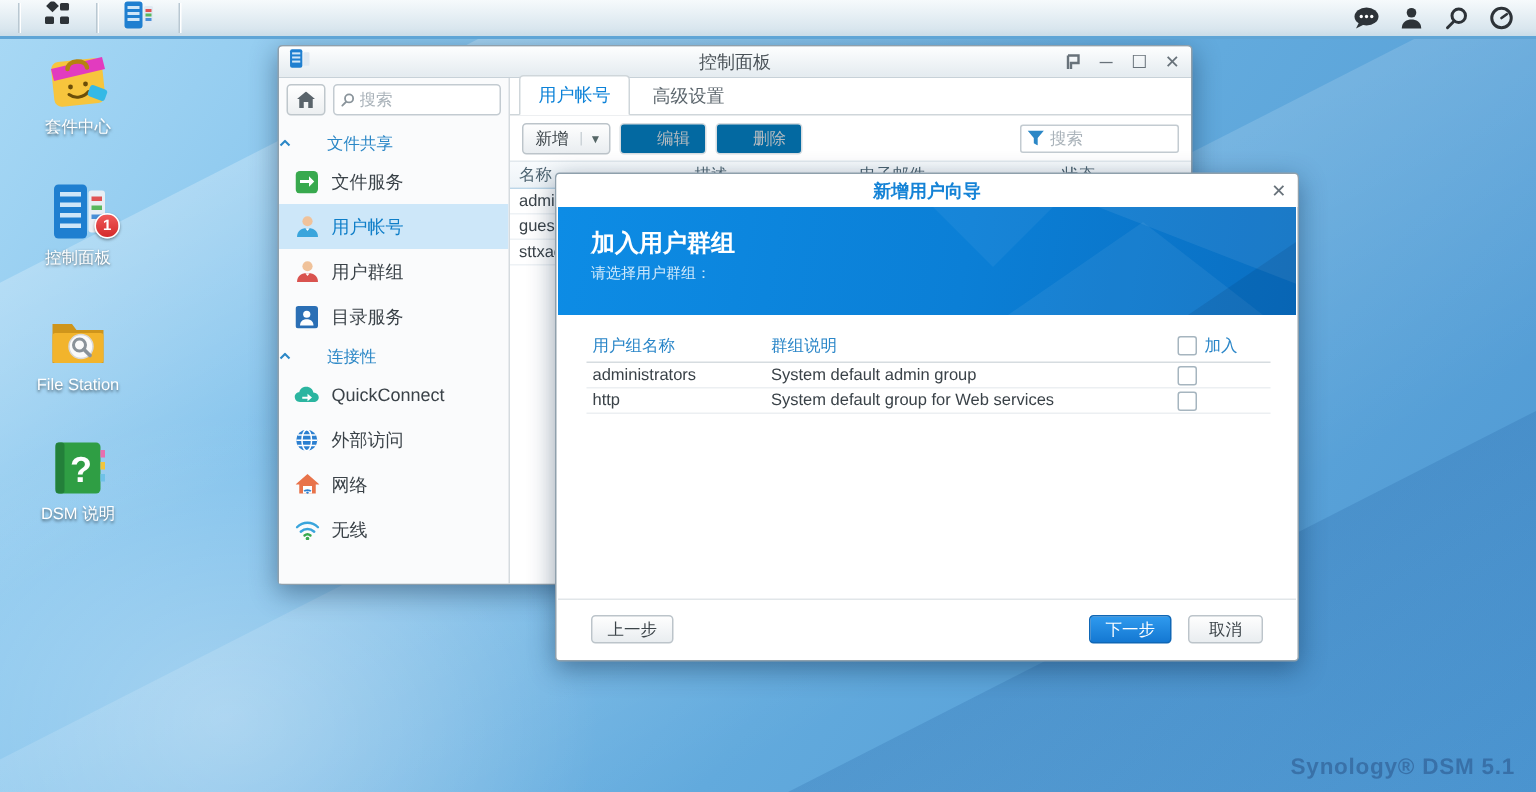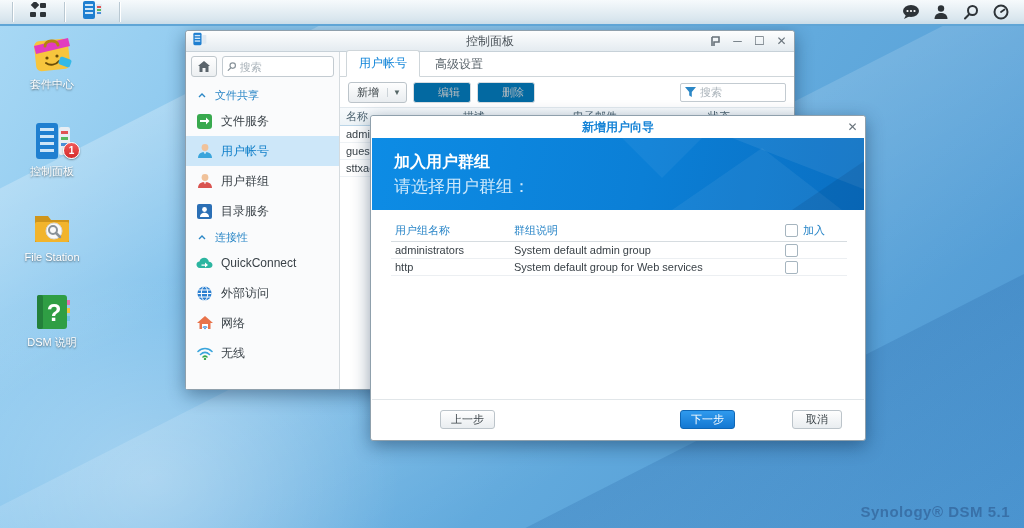--- a/index.html
+++ b/index.html
@@ -53,21 +53,21 @@
   .cp-body { position:absolute; top:21px; bottom:0; left:0; right:0; display:flex; }
   .cp-side { width:154px; background:#fafbfc; border-right:1px solid #d5dbdf; display:flex; flex-direction:column; overflow:hidden; }
   .cp-side-top { display:flex; gap:5px; padding:4px 5px; align-items:center; }
   .home-btn { width:26px; height:21px; border:1px solid #bfc7cc; border-radius:3px;
     background:linear-gradient(#fff,#eceff1); display:flex; align-items:center; justify-content:center; cursor:pointer; }
   .srch { flex:1; height:21px; border:1px solid #c3cbd1; border-radius:3px; background:#fff;
     display:flex; align-items:center; padding:0 4px; gap:3px; }
   .srch input { border:none; outline:none; width:100%; font-size:11px; color:#444; background:transparent; }
   .srch input::placeholder { color:#aab3ba; }
   .side-list { flex:1; padding-top:3px; }
-  .side-sec { height:22px; display:flex; align-items:center; gap:9px; padding:0 12px; font-size:11px; color:#2b87c6; cursor:pointer; }
+  .side-sec { height:22px; display:flex; align-items:center; gap:24px; padding:0 0; font-size:11px; color:#2b87c6; cursor:pointer; }
   .side-item { height:30px; display:flex; align-items:center; gap:8px; padding:0 10px; font-size:12px; color:#3a4248; cursor:pointer; }
   .side-item.sel { background:#cde7f9; color:#0e7ec8; }
   .side-ico { width:17px; height:17px; flex:0 0 17px; display:flex; align-items:center; justify-content:center; }
 
   .cp-main { flex:1; display:flex; flex-direction:column; background:#fff; }
   .tabbar { height:25px; border-bottom:1px solid #cfd6da; display:flex; align-items:flex-end; padding-left:6px; gap:2px; background:#fff; }
   .tab { font-size:12px; padding:4px 12px 4px; color:#5c666d; cursor:pointer; border:1px solid transparent; border-bottom:none; border-radius:3px 3px 0 0; margin-bottom:-1px; }
   .tab.active { color:#0c82d8; background:#fff; border-color:#cfd6da; border-bottom:1px solid #fff; }
   .cp-toolbar { height:30px; display:flex; align-items:center; padding:0 8px; gap:6px; }
   .btn { height:21px; padding:0 10px; font-size:11px; color:#3c4449; border:1px solid #bcc4ca; border-radius:3px;
@@ -87,30 +87,30 @@
   .cp-row { height:17px; display:flex; align-items:center; font-size:11px; color:#3a4248; border-bottom:1px solid #eef2f5; cursor:pointer; }
 
   
   .wiz { left:370px; top:115px; width:496px; height:326px; z-index:60; }
   .wiz .titlebar { height:22px; background:#fff; border-bottom:none; }
   .wiz .t-title { color:#1583d6; font-size:12px; font-weight:bold; }
   .wiz-banner { position:absolute; top:22px; left:1px; right:1px; height:72px;
     background:linear-gradient(100deg,#0d8ce5 0%,#0b7fd6 55%,#0a6fc2 100%); overflow:hidden; }
   .wiz-banner svg { position:absolute; inset:0; }
   .wiz-head { position:absolute; left:22px; top:14px; font-size:16px; font-weight:bold; color:#fff; }
-  .wiz-sub { position:absolute; left:22px; top:37px; font-size:17px; color:#cfe9fb;text-align:right; }
+  .wiz-sub { position:absolute; left:22px; top:37px; font-size:10px; color:#cfe9fb;text-align:right; }
   .wiz-table { position:absolute; top:104px; left:20px; right:18px; }
   .w-thead { display:flex; align-items:center; height:22px; font-size:11px; color:#2a86c8; border-bottom:1px solid #d6dce0; }
   .w-row { display:flex; align-items:center; height:17px; font-size:11px; color:#3a4248; border-bottom:1px solid #eceff2; }
   .wc1 { width:123px; padding-left:4px; } .wc2 { flex:1; } .wc3 { width:62px; display:flex; align-items:center; gap:5px; justify-content:flex-start; }
   .checkbox { width:13px; height:13px; border:1px solid #a6b5bf; border-radius:2px; background:#fff; position:relative; cursor:pointer; flex:0 0 13px; }
   .checkbox.checked::after { content:"✔"; position:absolute; left:0px; top:-3px; font-size:12px; color:#1583d6; }
   .wiz-footer { position:absolute; left:1px; right:1px; bottom:1px; height:40px; border-top:1px solid #e1e6e9;
     display:flex; align-items:center; padding:0 22px; background:#fff; }
-  .wiz-footer .btn { height:19px; min-width:50px;margin-left:46px; }
+  .wiz-footer .btn { height:19px; min-width:50px; }
   .wiz-footer .right { margin-left:auto; display:flex; gap:11px; }
 
   
   .watermark { position:absolute; right:14px; bottom:8px; font-size:15px; font-weight:bold; letter-spacing:.5px;
     color:rgba(25,55,105,.38); z-index:4; }
 </style>
 </head>
 <body>
 
 <div class="desktop">

